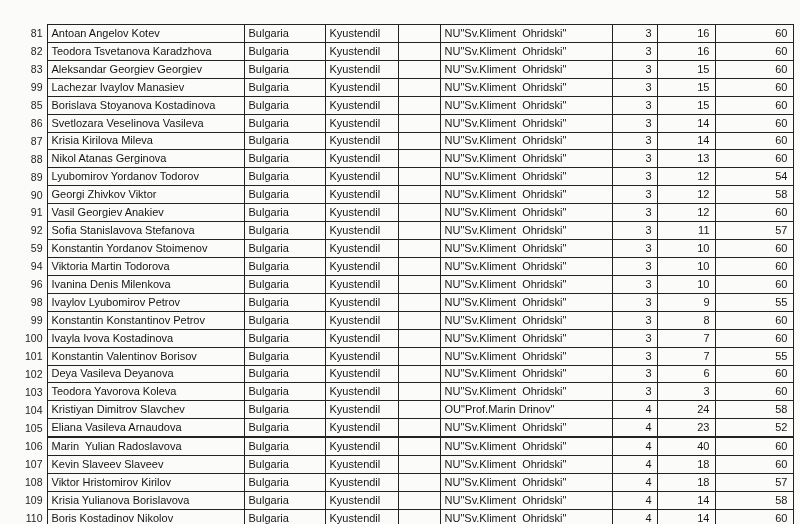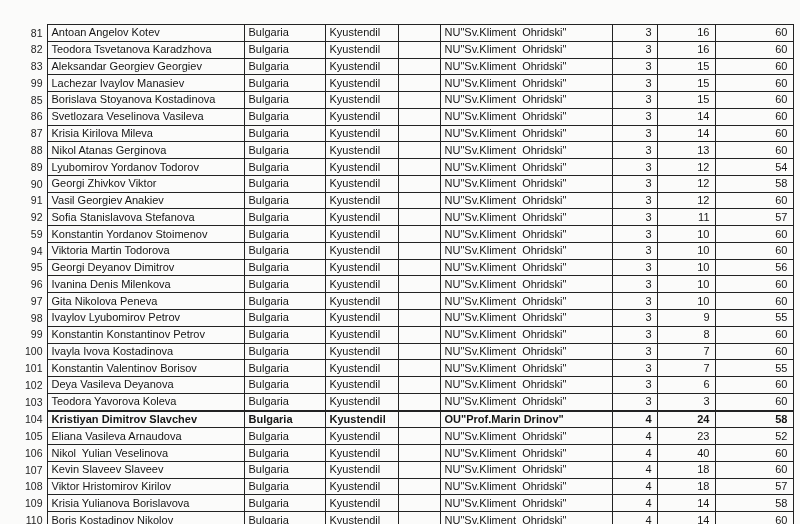--- a/index.html
+++ b/index.html
@@ -33,21 +33,21 @@
   }
   td.c-no{
     border:none;
     text-align:right;
     padding-right:4px;
     font-size:10.5px;
     color:#1d1d1d;
   }
   td.c-name,td.c-country,td.c-city,td.c-school{text-align:left;padding-left:4px;}
   td.c-num{text-align:right;padding-right:5px;}
-  tr.bold td:not(.c-no){font-weight:bold;}
+  tr.bold td:not(.c-no){font-weight:normal;}
   
   tr:nth-child(24) td:not(.c-no){border-top-width:2px;}
   tr:nth-child(5) td:not(.c-no),
   tr:nth-child(8) td:not(.c-no),
   tr:nth-child(12) td:not(.c-no),
   tr:nth-child(18) td:not(.c-no),
   tr:nth-child(26) td:not(.c-no){border-top-width:1.5px;}
   tr:last-child td:not(.c-no){border-bottom-width:2px;margin-top:28px;}
 </style>
 </head>
@@ -215,44 +215,22 @@
     <td class="c-name">Viktoria Martin Todorova</td>
     <td class="c-country">Bulgaria</td>
     <td class="c-city">Kyustendil</td>
     <td class="c-spacer"></td>
     <td class="c-school">NU"Sv.Kliment  Ohridski"</td>
     <td class="c-num">3</td>
     <td class="c-num">10</td>
     <td class="c-num">60</td>
   </tr>
         <tr>
-    <td class="c-no">95</td>
-    <td class="c-name">Georgi Deyanov Dimitrov</td>
-    <td class="c-country">Bulgaria</td>
-    <td class="c-city">Kyustendil</td>
-    <td class="c-spacer"></td>
-    <td class="c-school">NU"Sv.Kliment  Ohridski"</td>
-    <td class="c-num">3</td>
-    <td class="c-num">10</td>
-    <td class="c-num">56</td>
-  </tr>
-        <tr>
     <td class="c-no">96</td>
     <td class="c-name">Ivanina Denis Milenkova</td>
-    <td class="c-country">Bulgaria</td>
-    <td class="c-city">Kyustendil</td>
-    <td class="c-spacer"></td>
-    <td class="c-school">NU"Sv.Kliment  Ohridski"</td>
-    <td class="c-num">3</td>
-    <td class="c-num">10</td>
-    <td class="c-num">60</td>
-  </tr>
-        <tr>
-    <td class="c-no">97</td>
-    <td class="c-name">Gita Nikolova Peneva</td>
     <td class="c-country">Bulgaria</td>
     <td class="c-city">Kyustendil</td>
     <td class="c-spacer"></td>
     <td class="c-school">NU"Sv.Kliment  Ohridski"</td>
     <td class="c-num">3</td>
     <td class="c-num">10</td>
     <td class="c-num">60</td>
   </tr>
         <tr>
     <td class="c-no">98</td>
@@ -337,21 +315,21 @@
     <td class="c-country">Bulgaria</td>
     <td class="c-city">Kyustendil</td>
     <td class="c-spacer"></td>
     <td class="c-school">NU"Sv.Kliment  Ohridski"</td>
     <td class="c-num">4</td>
     <td class="c-num">23</td>
     <td class="c-num">52</td>
   </tr>
         <tr>
     <td class="c-no">106</td>
-    <td class="c-name">Nikol  Yulian Veselinova</td>
+    <td class="c-name">Marin  Yulian Radoslavova</td>
     <td class="c-country">Bulgaria</td>
     <td class="c-city">Kyustendil</td>
     <td class="c-spacer"></td>
     <td class="c-school">NU"Sv.Kliment  Ohridski"</td>
     <td class="c-num">4</td>
     <td class="c-num">40</td>
     <td class="c-num">60</td>
   </tr>
         <tr>
     <td class="c-no">107</td>

